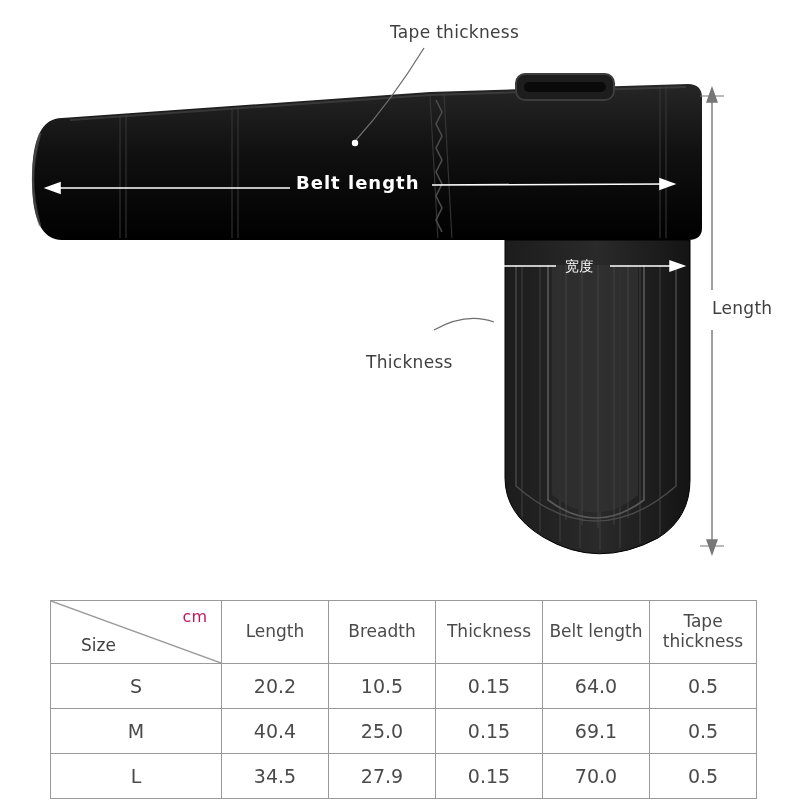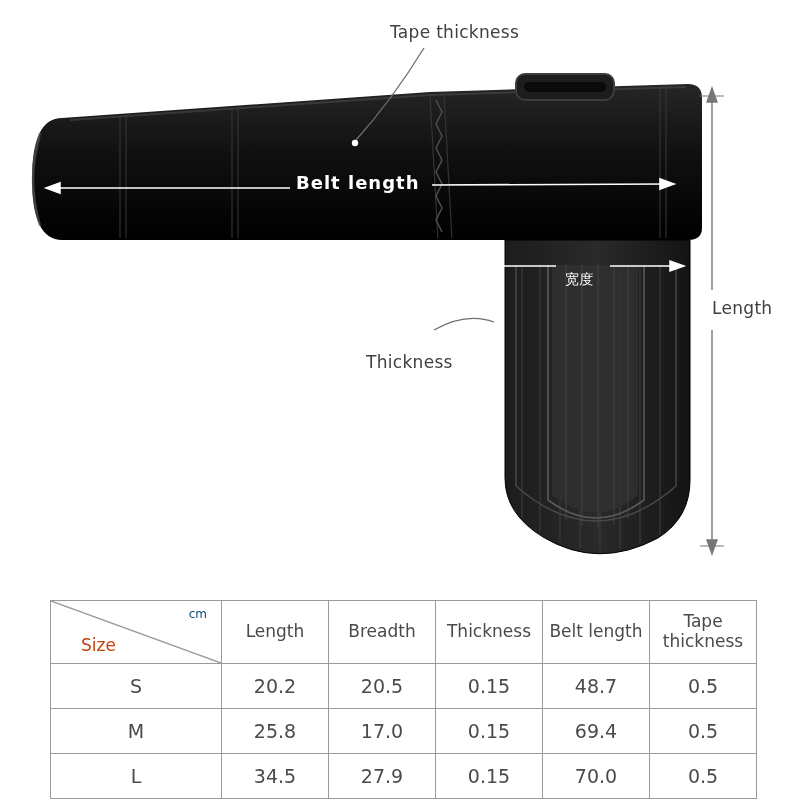--- a/index.html
+++ b/index.html
@@ -18,21 +18,21 @@
   .lbl{
     position:absolute;
     font-size:17px;
     letter-spacing:0.3px;
     white-space:nowrap;
   }
   .lbl-dark{color:#3f3f3f;}
   .lbl-white{color:#ffffff;}
   #lbl-tape-thickness{left:390px;top:22px;font-size:17px;}
   #lbl-belt-length{left:296px;top:172px;font-weight:bold;font-size:18px;letter-spacing:1px;}
-  #lbl-kuandu{left:565px;top:271px;font-size:14px;}
+  #lbl-kuandu{left:565px;top:258px;font-size:14px;}
   #lbl-thickness{left:366px;top:352px;font-size:17px;}
   #lbl-length{left:712px;top:298px;font-size:17px;}
 
   
   #size-table{
     position:absolute;
     left:50px;top:600px;
     width:700px;
     border-collapse:collapse;
     table-layout:fixed;
@@ -53,24 +53,24 @@
   .hdr-cell{font-size:15px;line-height:1.15;}
   
   .corner{
     position:relative;
     overflow:hidden;
   }
   .corner .diag{
     position:absolute;left:0;top:0;width:100%;height:100%;
   }
   .corner .cm{
-    position:absolute;right:14px;top:6px;font-size:12px;color:#0c4a6e;
+    position:absolute;right:14px;top:6px;font-size:16px;color:#be185d;
   }
   .corner .sz{
-    position:absolute;left:30px;bottom:8px;font-size:17px;color:#c2410c;
+    position:absolute;left:30px;bottom:8px;font-size:17px;color:#404040;
   }
 </style>
 </head>
 <body>
 
 <div id="diagram">
 
   <svg class="svg-wrap" viewBox="0 0 800 585">
     <defs>
       <linearGradient id="gblack" x1="0" y1="0" x2="0" y2="1">
@@ -208,31 +208,31 @@
       <td class="col-num hdr-cell">Breadth</td>
       <td class="col-num hdr-cell">Thickness</td>
       <td class="col-num hdr-cell">Belt length</td>
       <td class="col-num hdr-cell">Tape thickness</td>
     </tr>
   </thead>
   <tbody>
     <tr>
       <td>S</td>
       <td>20.2</td>
-      <td>20.5</td>
+      <td>10.5</td>
       <td>0.15</td>
-      <td>48.7</td>
+      <td>64.0</td>
       <td>0.5</td>
     </tr>
     <tr>
       <td>M</td>
-      <td>25.8</td>
-      <td>17.0</td>
+      <td>40.4</td>
+      <td>25.0</td>
       <td>0.15</td>
-      <td>69.4</td>
+      <td>69.1</td>
       <td>0.5</td>
     </tr>
     <tr>
       <td>L</td>
       <td>34.5</td>
       <td>27.9</td>
       <td>0.15</td>
       <td>70.0</td>
       <td>0.5</td>
     </tr>

